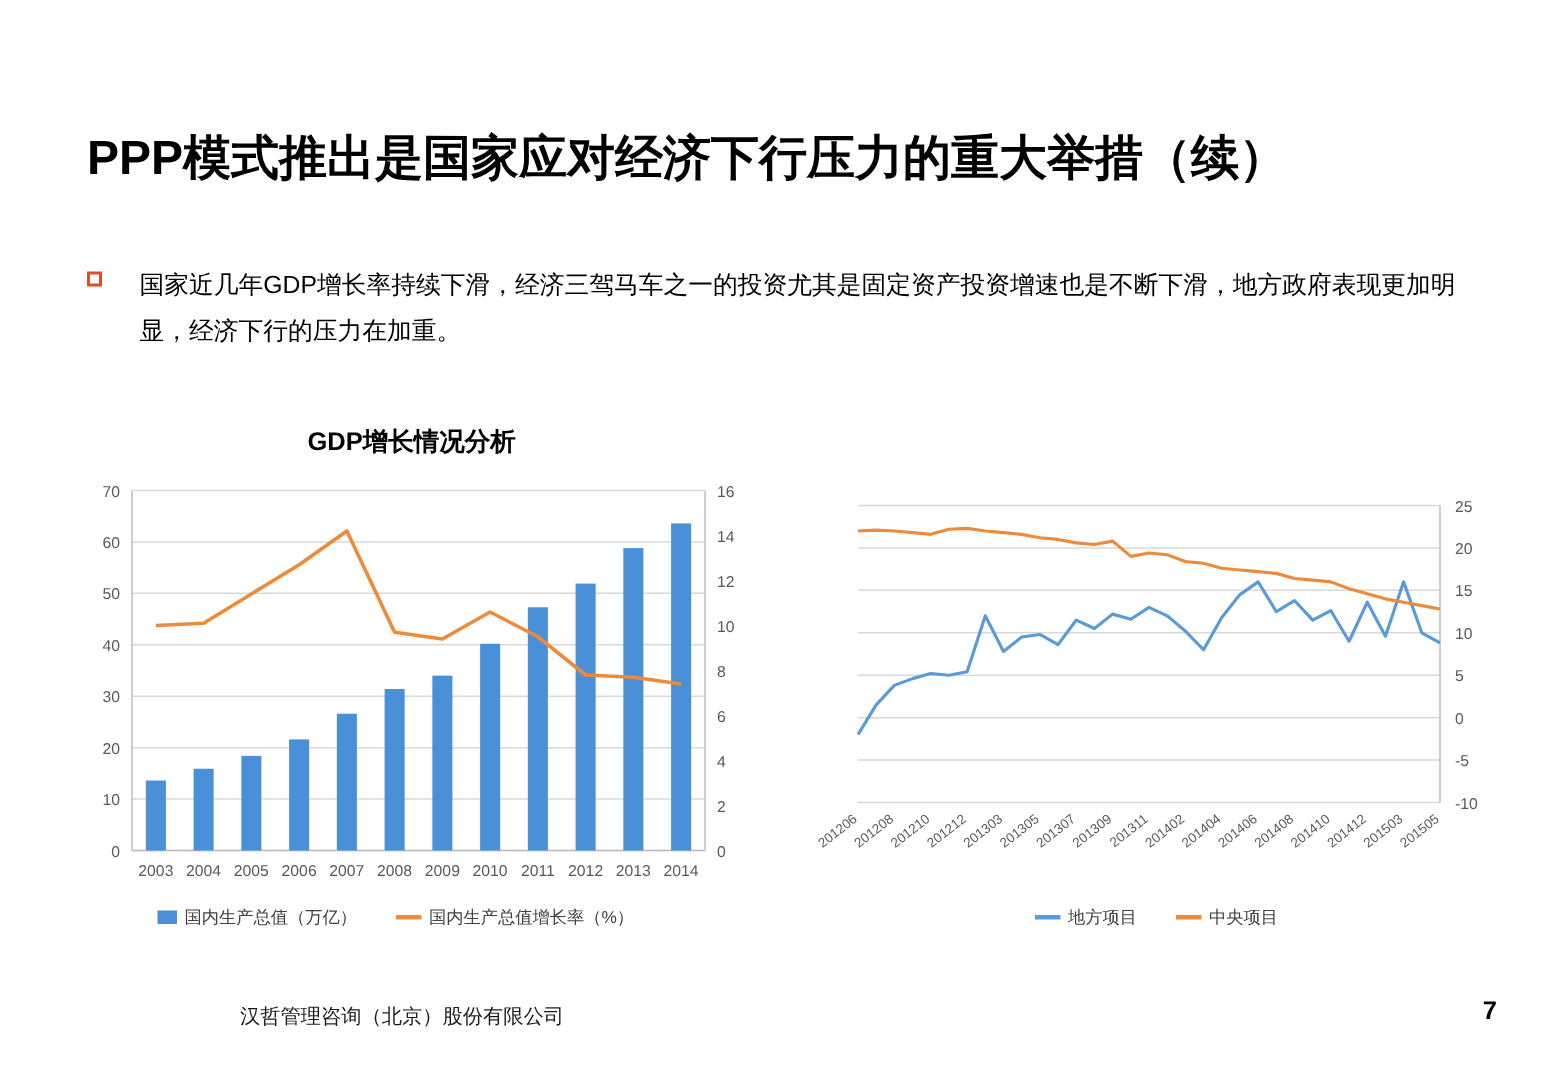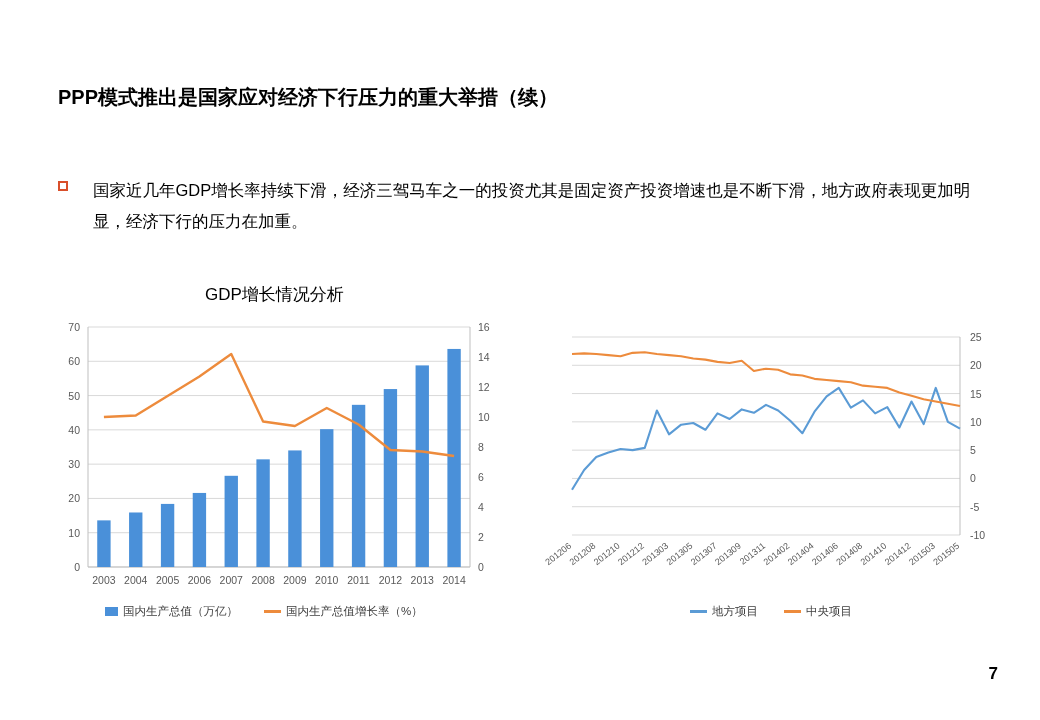--- a/index.html
+++ b/index.html
@@ -20,21 +20,21 @@
     width: 1040px;
     height: 720px;
     background: #ffffff;
   }
 
   
   .title {
     position: absolute;
     left: 58px;
     top: 84px;
-    font-size: 20px;
+    font-size: 32px;
     font-weight: bold;
     color: #000000;
     letter-spacing: 0px;
     white-space: nowrap;
   }
 
   
   .bullet-wrap {
     position: absolute;
     left: 58px;
@@ -54,21 +54,21 @@
     margin-left: 35px;
     font-size: 16.5px;
     line-height: 31px;
     color: #000000;
   }
 
   
   .chart-title {
     position: absolute;
     font-size: 17px;
-    font-weight: normal;
+    font-weight: bold;
     color: #000000;
     white-space: nowrap;
   }
   #chart1-title { left: 205px; top: 283px; }
   #chart2-title { left: 646px; top: 283px; }
 
   
   .panel {
     position: absolute;
     background: #ffffff;
@@ -290,15 +290,16 @@
       <span class="swatch-line" style="background:#5b9bd5"></span>
       <span>地方项目</span>
     </span>
     <span class="item">
       <span class="swatch-line" style="background:#ed8b3c"></span>
       <span>中央项目</span>
     </span>
   </div>
 
 
+  <div class="footer-company">汉哲管理咨询（北京）股份有限公司</div>
   <div class="page-number">7</div>
 
 </div>
 
 </body></html>

